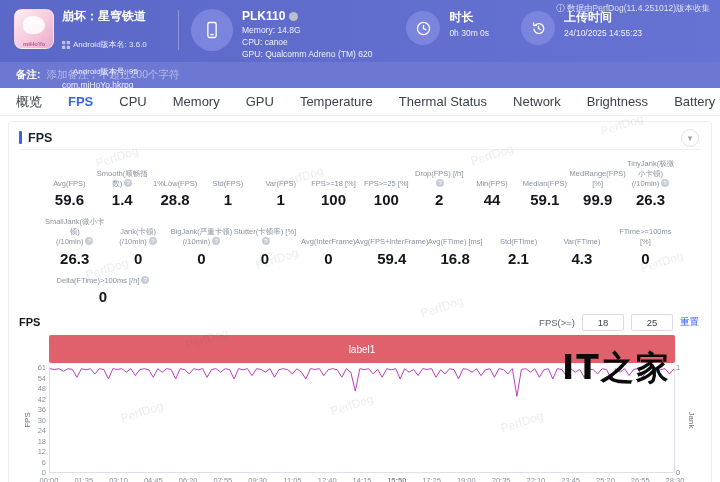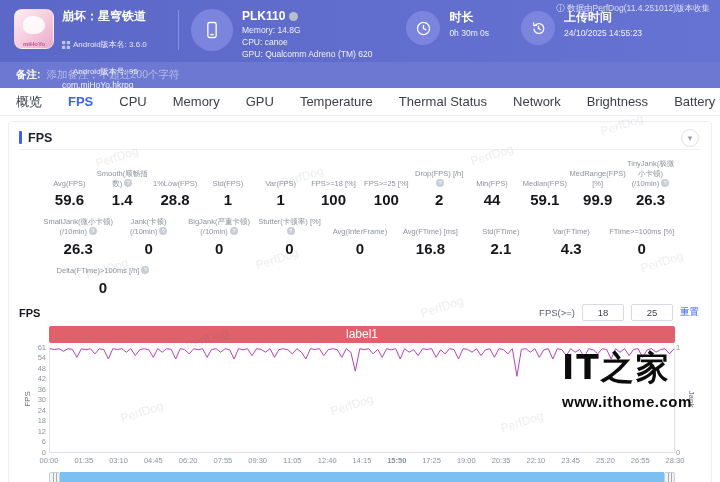--- a/index.html
+++ b/index.html
@@ -58,21 +58,21 @@
   .m-label{font-size:7.5px;color:#8b919c;text-align:center;white-space:pre-line;line-height:1.3}
   .m-value{font-size:15px;font-weight:bold;color:#15171c;margin-top:3px}
   .info-dot{display:inline-block;width:8px;height:8px;border-radius:50%;background:#c9ced6;color:#fff;font-size:6px;line-height:8px;text-align:center;margin-left:2px;vertical-align:1px}
 
   
   .chart-head{display:flex;align-items:center;margin-top:7px;height:20px;position:relative}
   .chart-title{font-size:11px;font-weight:bold;color:#15171c}
   .controls{position:absolute;right:2px;display:flex;align-items:center;gap:7px;font-size:9.5px;color:#5a6069}
   .thr-input{width:42px;height:17px;border:1px solid #d8dce2;border-radius:2px;text-align:center;font-size:9.5px;color:#3a3f47;background:#fff}
   .reset{color:#3a62f2;cursor:pointer}
-  .band{margin:3px 26px 4px 30px;height:17px;background:#e0606b;border-radius:2px;color:#fff;font-size:12px;display:flex;align-items:center;justify-content:center}
+  .band{margin:3px 26px 4px 30px;height:28px;background:#e0606b;border-radius:2px;color:#fff;font-size:10px;display:flex;align-items:center;justify-content:center}
   .plot-zone{position:relative;margin:3px 26px 0 30px;height:106px;border:solid #dde0e6;border-width:0 1px 1px 1px}
   #plot{position:absolute;inset:0;overflow:hidden}
   .ytick-l{position:absolute;left:-22px;width:18px;text-align:right;font-size:7.5px;color:#8b919c;transform:translateY(-50%)}
   .ytick-r{position:absolute;right:-14px;width:12px;text-align:left;font-size:7.5px;color:#8b919c;transform:translateY(-50%)}
   .ylab-left{position:absolute;left:-30px;top:50%;transform:translate(0,-50%) rotate(-90deg);font-size:8px;color:#6a7078;transform-origin:center}
   .ylab-right{position:absolute;right:-26px;top:50%;transform:translate(0,-50%) rotate(90deg);font-size:8px;color:#6a7078}
   .xticks{position:relative;margin:3px 26px 0 30px;height:10px}
   .xtick{position:absolute;transform:translateX(-50%);font-size:7.5px;color:#8b919c;white-space:nowrap}
   .scrollbar{margin:6px 26px 0 30px;height:11px;display:flex}
   .sb-handle{width:11px;flex:none;background:#f1f2f4;border:1px solid #c9cdd4;border-radius:2px;background-image:linear-gradient(90deg,transparent 3px,#a6acb6 3px,#a6acb6 4px,transparent 4px,transparent 6px,#a6acb6 6px,#a6acb6 7px,transparent 7px);cursor:pointer}
@@ -257,20 +257,24 @@
 (/10min)<span class="info-dot">?</span></div>
             <div class="m-value">0</div>
           </div>
           <div class="metric">
             <div class="m-label">Stutter(卡顿率) [%]<span class="info-dot">?</span></div>
             <div class="m-value">0</div>
           </div>
           <div class="metric">
             <div class="m-label">Avg(InterFrame)</div>
             <div class="m-value">0</div>
+          </div>
+          <div class="metric">
+            <div class="m-label">Avg(FPS+InterFrame)</div>
+            <div class="m-value">59.4</div>
           </div>
           <div class="metric">
             <div class="m-label">Avg(FTime) [ms]</div>
             <div class="m-value">16.8</div>
           </div>
           <div class="metric">
             <div class="m-label">Std(FTime)</div>
             <div class="m-value">2.1</div>
           </div>
           <div class="metric">
@@ -355,21 +359,20 @@
       <span class="sb-handle"></span>
       <span class="sb-track"></span>
       <span class="sb-handle"></span>
     </div>
 
   </div>
 </div>
 
 <div class="ithome">
   <div class="logo">IT之家</div>
-  <div class="url">www.ithome.com</div>
 </div>
 
 <span class="wm" style="left: 95px; top: 150px;">PerfDog</span>
 <span class="wm" style="left: 280px; top: 170px;">PerfDog</span>
 <span class="wm" style="left: 470px; top: 148px;">PerfDog</span>
 <span class="wm" style="left: 640px; top: 255px;">PerfDog</span>
 <span class="wm" style="left: 85px; top: 262px;">PerfDog</span>
 <span class="wm" style="left: 255px; top: 252px;">PerfDog</span>
 <span class="wm" style="left: 420px; top: 300px;">PerfDog</span>
 <span class="wm" style="left: 120px; top: 405px;">PerfDog</span>

